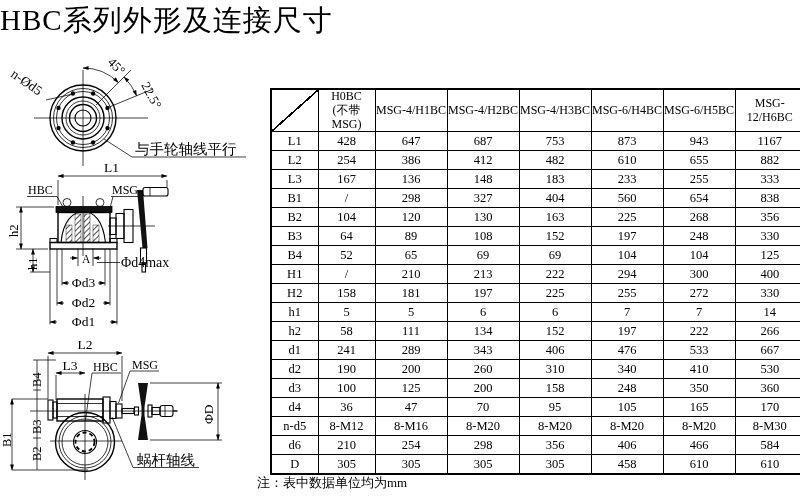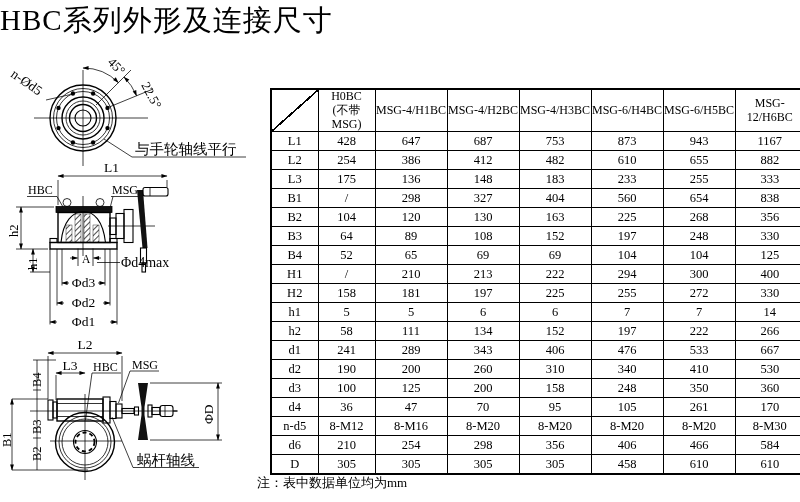--- a/index.html
+++ b/index.html
@@ -278,21 +278,21 @@
           <td>254</td>
           <td>386</td>
           <td>412</td>
           <td>482</td>
           <td>610</td>
           <td>655</td>
           <td>882</td>
         </tr>
         <tr>
           <th>L3</th>
-          <td>175</td>
+          <td>167</td>
           <td>136</td>
           <td>148</td>
           <td>183</td>
           <td>233</td>
           <td>255</td>
           <td>333</td>
         </tr>
         <tr>
           <th>B1</th>
           <td>/</td>
@@ -403,21 +403,21 @@
           <td>350</td>
           <td>360</td>
         </tr>
         <tr>
           <th>d4</th>
           <td>36</td>
           <td>47</td>
           <td>70</td>
           <td>95</td>
           <td>105</td>
-          <td>261</td>
+          <td>165</td>
           <td>170</td>
         </tr>
         <tr>
           <th>n-d5</th>
           <td>8-M12</td>
           <td>8-M16</td>
           <td>8-M20</td>
           <td>8-M20</td>
           <td>8-M20</td>
           <td>8-M20</td>

